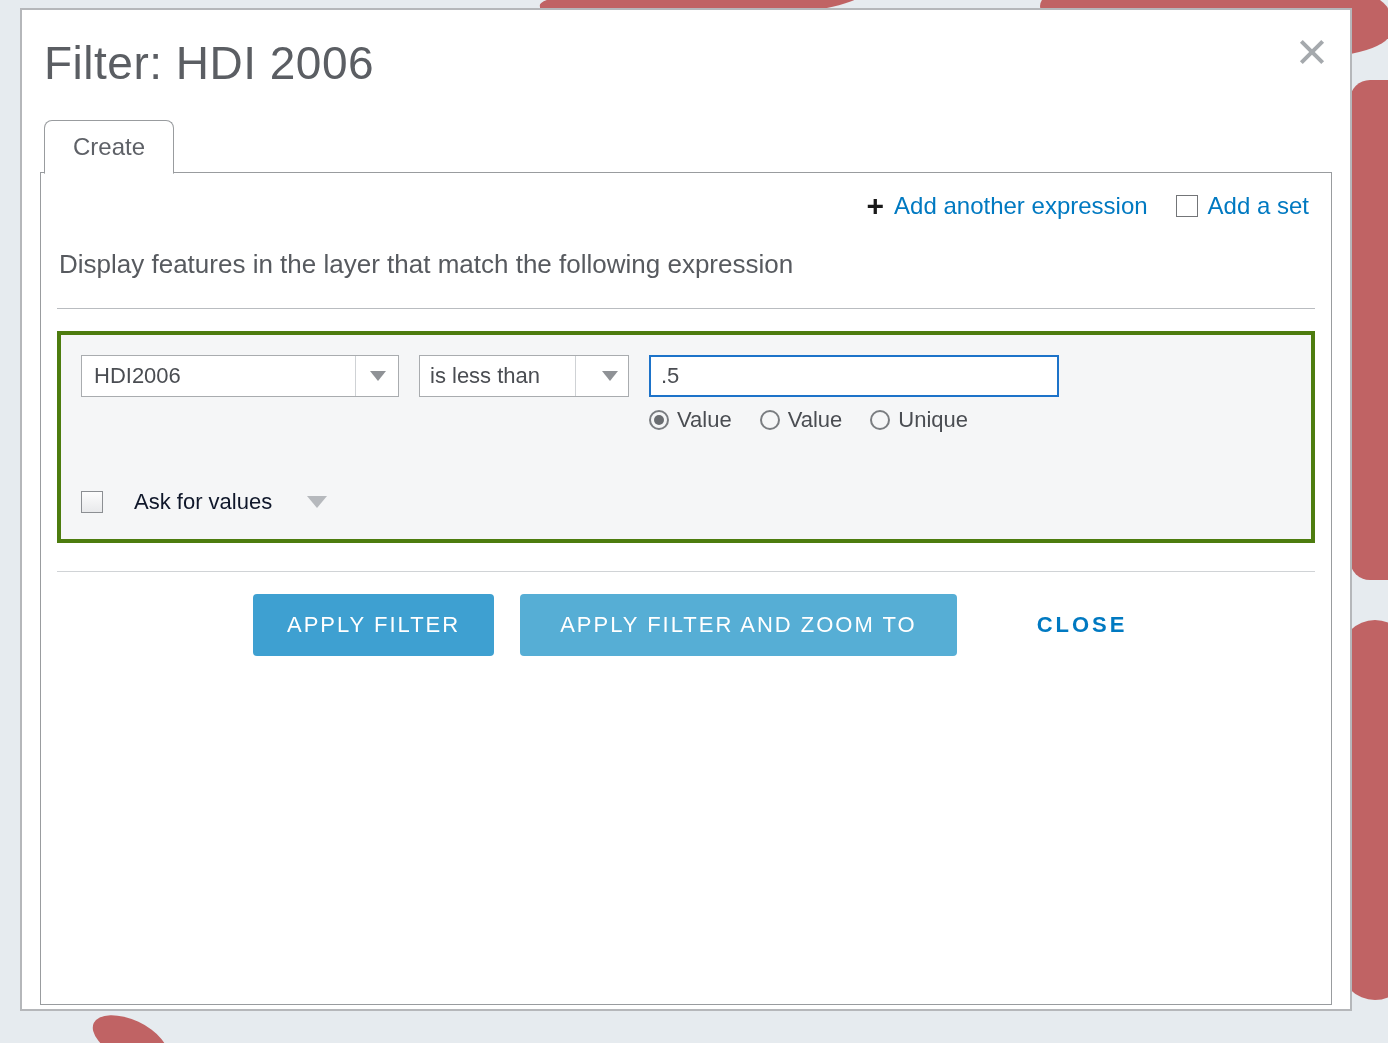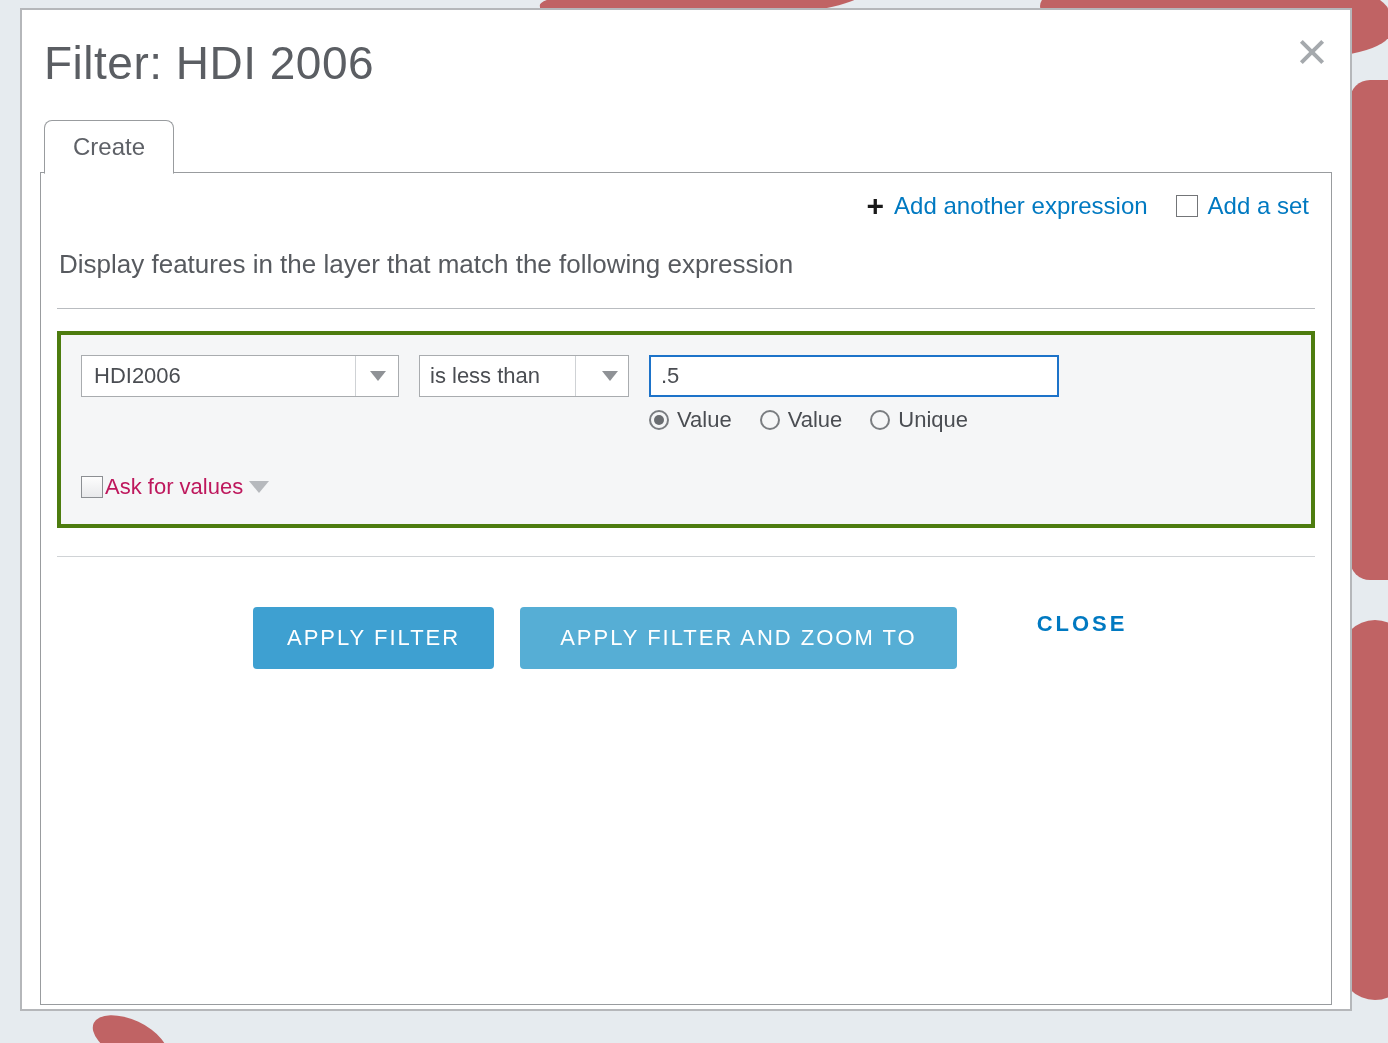--- a/index.html
+++ b/index.html
@@ -136,23 +136,23 @@
     .radio { display:flex; align-items:center; gap:8px; cursor:pointer; }
     .radio-dot {
       width:20px; height:20px; border:2px solid #7a7d81; border-radius:50%;
       display:flex; align-items:center; justify-content:center;
     }
     .radio-dot.on::after {
       content:""; width:10px; height:10px; border-radius:50%; background:#6a6d71;
     }
 
     .ask-row {
-      display:flex; align-items:center; gap:2px;
-      margin-top:41px;
-      font-size:22px; color:#be185d;
+      display:flex; align-items:center; gap:31px;
+      margin-top:56px;
+      font-size:22px; color:#0f172a;
     }
     .checkbox-box {
       width:22px; height:22px;
       border:1px solid #8c8f93;
       background:linear-gradient(#fdfdfd,#e8e9eb);
     }
     .ask-caret {
       width:0; height:0;
       border-left:10px solid transparent;
       border-right:10px solid transparent;
@@ -171,21 +171,20 @@
     .btn {
       background:#3ea0d1;
       color:#fff;
       letter-spacing:2px;
       border:none;
       padding:18px 34px;
       border-radius:4px;
       cursor:pointer;
       font-size:22px;
       font-weight:500;
-      margin-top:28px;
     }
     .btn.secondary {
       background:#56aed5;
       padding:18px 40px;
       text-align:center;
     }
     .btn-close {
       color:#0079c1;
       letter-spacing:3px;
       font-size:22px;

